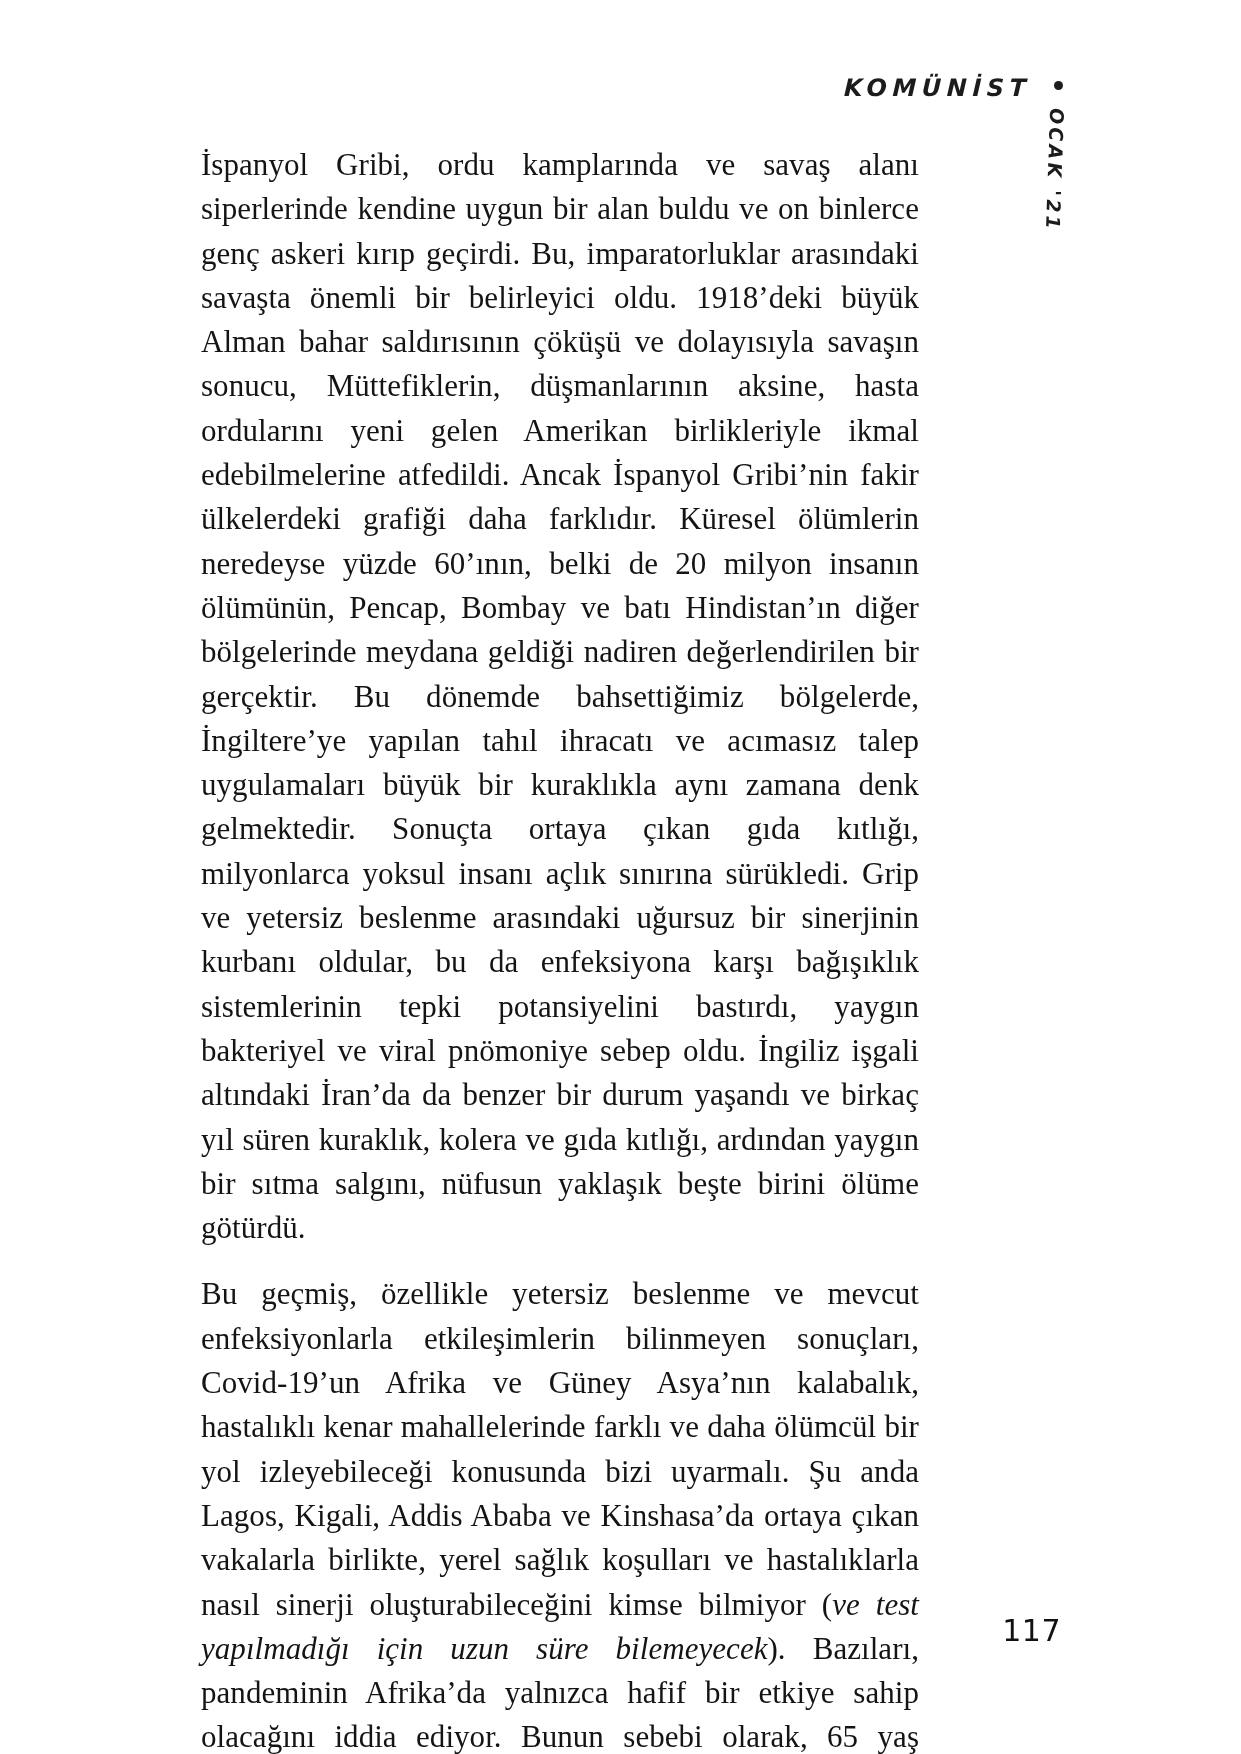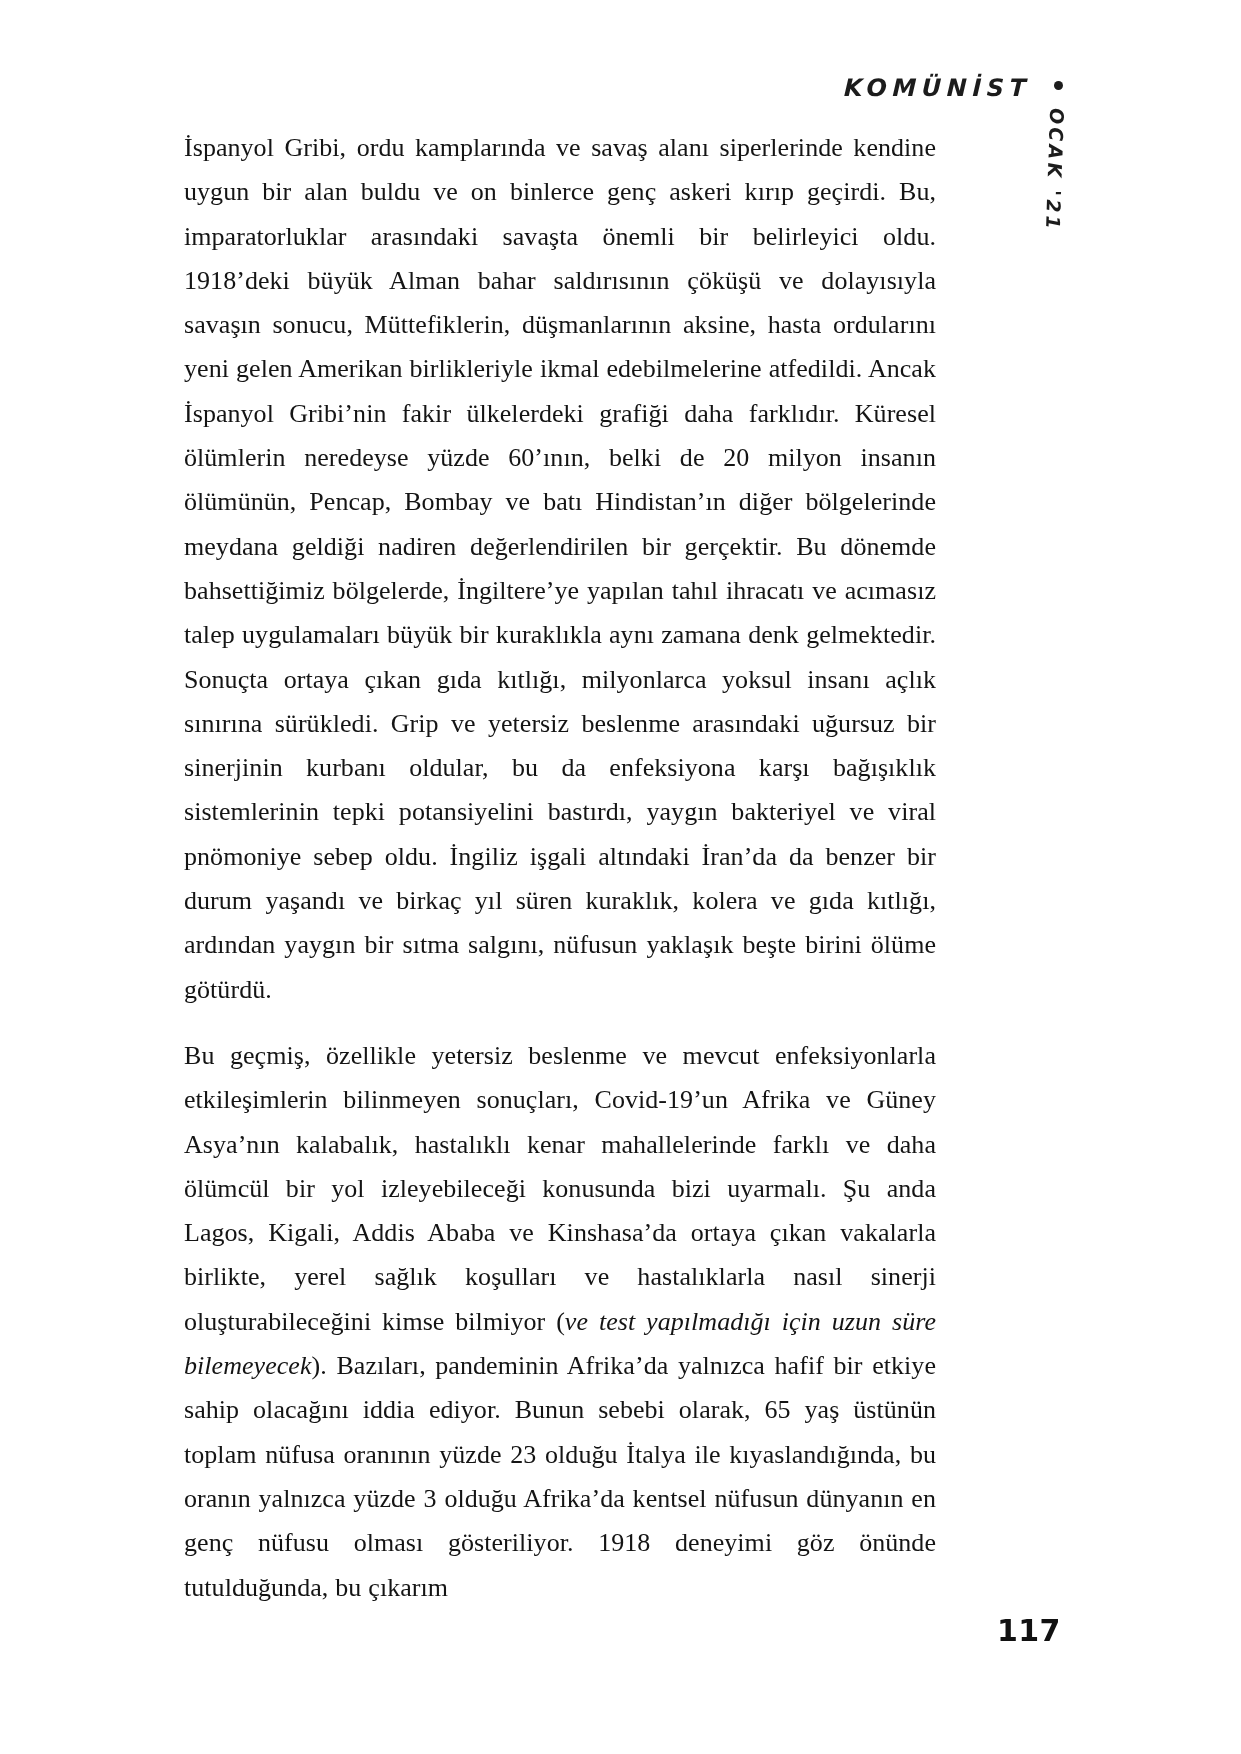--- a/index.html
+++ b/index.html
@@ -75,24 +75,24 @@
 
   
   .text-column {
     position: absolute;
     top: 126px;
     left: 184px;
     width: 752px;
   }
 
   .body-par {
-    margin: 0;
+    margin: 17px;
     text-align: justify;
     text-justify: inter-word;
-    font-size: 26px;
+    font-size: 31px;
     line-height: 44.3px;
     letter-spacing: 0.05px;
     word-spacing: 0.4px;
     hyphens: none;
     color: #141414;
   }
 
   .body-par + .body-par {
     margin-top: 22px;
   }
@@ -104,21 +104,21 @@
   em.inline-italic {
     font-style: italic;
   }
 
   
   .folio {
     position: absolute;
     bottom: 106px;
     right: 180px;
     font-family: "DejaVu Sans", "Liberation Sans", sans-serif;
-    font-weight: 700;
+    font-weight: 400;
     font-size: 30px;
     letter-spacing: 0.5px;
     color: #111111;
   }
 </style>
 </head>
 <body>
 
 <div class="page">
 

